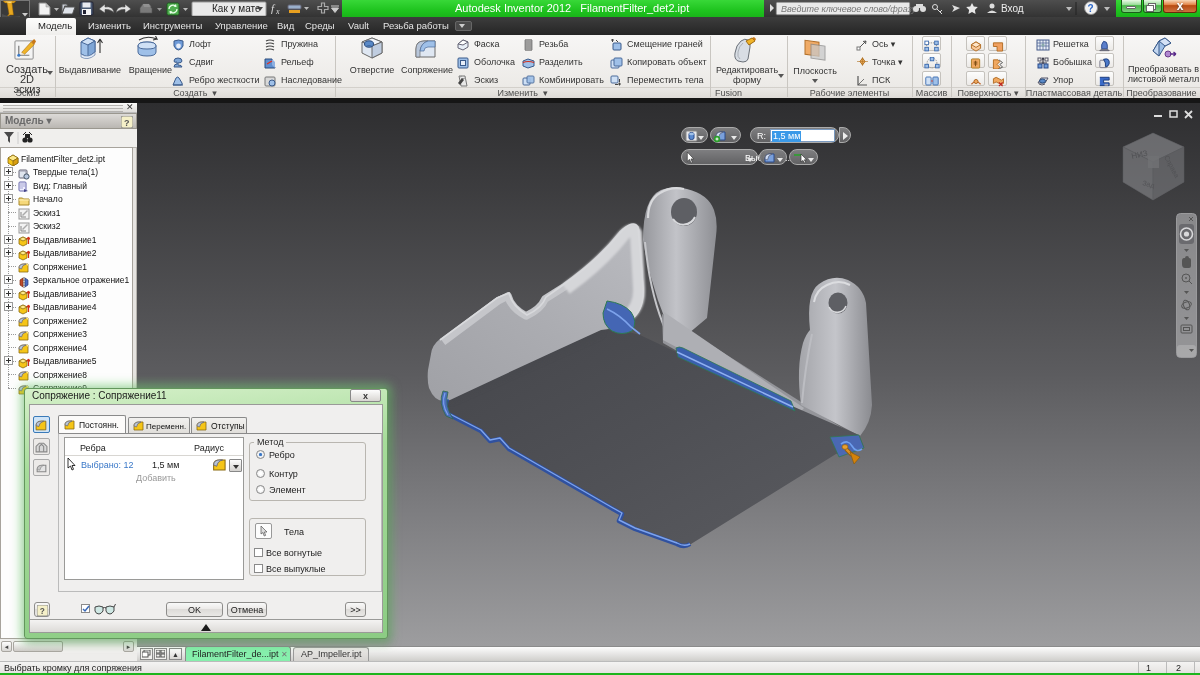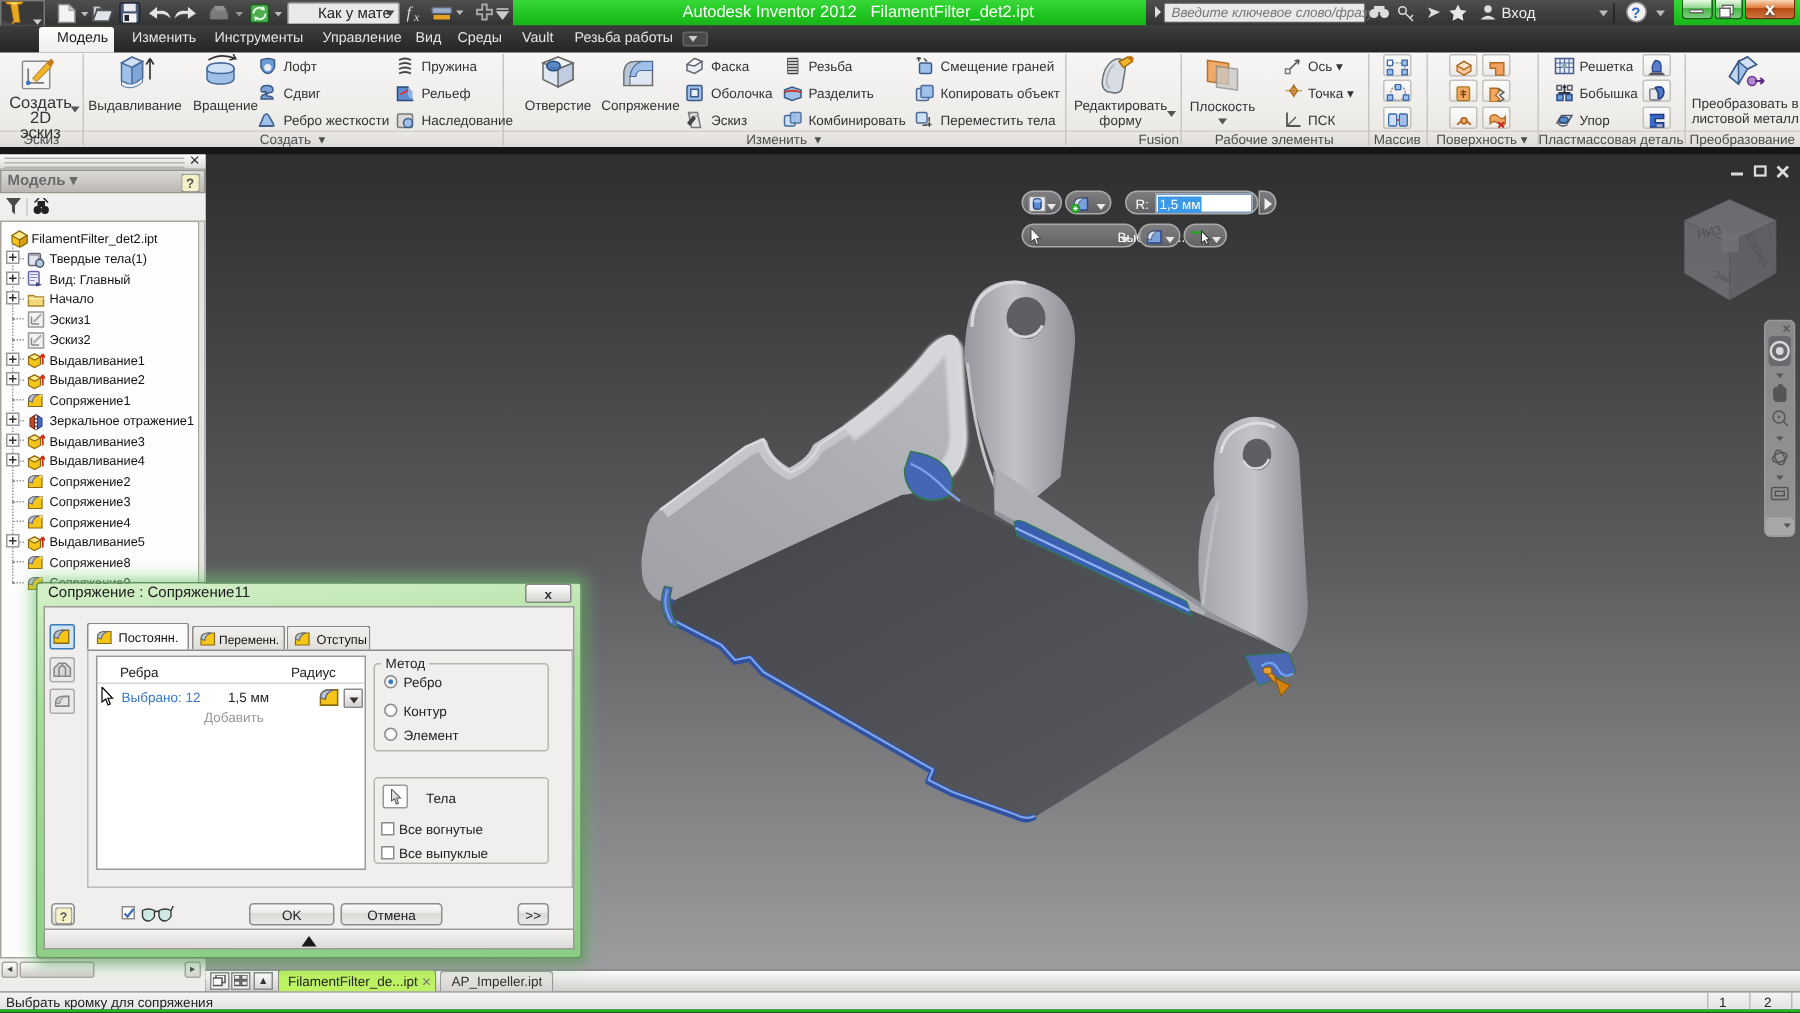--- a/index.html
+++ b/index.html
@@ -145,21 +145,21 @@
 <div class="rtab" style="left:348px;">Vault</div>
 <div class="rtab" style="left:383px;">Резьба работы</div>
 <div class="abs" style="left:455px;top:21px;width:17px;height:10px;background:#4a4a4a;border:1px solid #666;border-radius:2px;"></div>
 <div class="abs" style="left:459px;top:24px;width:0;height:0;border-left:3px solid transparent;border-right:3px solid transparent;border-top:4px solid #ccc;"></div>
 
 <div class="abs" style="left:0;top:35px;width:1200px;height:63px;background:linear-gradient(#f7f6f5,#edebe8 75%,#e8e6e3);"></div>
 <div class="abs" style="left:0;top:87px;width:1200px;height:11px;background:linear-gradient(#eae8e5,#dedbd7);border-top:1px solid #d3d0cb;"></div>
 <div class="plabel" style="left:0px;width:55px;">Эскиз</div>
 <div class="plabel" style="left:55px;width:280px;">Создать&nbsp;&nbsp;▾</div>
 <div class="plabel" style="left:335px;width:375px;">Изменить&nbsp;&nbsp;▾</div>
-<div class="plabel" style="left:734px;width:77px;">Fusion</div>
+<div class="plabel" style="left:690px;width:77px;">Fusion</div>
 <div class="plabel" style="left:787px;width:125px;">Рабочие элементы</div>
 <div class="plabel" style="left:912px;width:39px;">Массив</div>
 <div class="plabel" style="left:951px;width:74px;">Поверхность ▾</div>
 <div class="plabel" style="left:1025px;width:98px;">Пластмассовая деталь</div>
 <div class="plabel" style="left:1123px;width:77px;">Преобразование</div>
 <div class="psep" style="left:55px;"></div>
 <div class="psep" style="left:335px;"></div>
 <div class="psep" style="left:710px;"></div>
 <div class="psep" style="left:787px;"></div>
 <div class="psep" style="left:912px;"></div>
@@ -749,21 +749,21 @@
       <rect x="0" y="2" width="6" height="5" fill="#fff" stroke="#555"></rect>
     </svg>
 <div class="abs" style="left:154px;top:648px;width:13px;height:12px;background:#f2f1ef;border:1px solid #8a8a8a;"></div>
 <svg class="abs" style="left:156px;top:650px;" width="9" height="8" viewBox="0 0 9 8">
       <rect x="0" y="0" width="4" height="3" fill="none" stroke="#555"></rect>
       <rect x="5" y="0" width="4" height="3" fill="none" stroke="#555"></rect>
       <rect x="0" y="4" width="4" height="3" fill="none" stroke="#555"></rect>
       <rect x="5" y="4" width="4" height="3" fill="none" stroke="#555"></rect>
     </svg>
 <div class="abs" style="left:169px;top:648px;width:13px;height:12px;background:linear-gradient(#fdfdfd,#d8d6d3);border:1px solid #8a8a8a;font-size:7px;line-height:11px;text-align:center;color:#333;">▲</div>
-<div class="abs" style="left:185px;top:646px;width:106px;height:15px;background:#bef264;border:1px solid #8a8a8a;border-bottom:none;border-radius:3px 3px 0 0;font-size:9px;line-height:14px;color:#222;padding-left:6px;">FilamentFilter_de...ipt <span style="color:#777;font-size:8px;">✕</span></div>
+<div class="abs" style="left:185px;top:646px;width:106px;height:15px;background:#86efac;border:1px solid #8a8a8a;border-bottom:none;border-radius:3px 3px 0 0;font-size:9px;line-height:14px;color:#222;padding-left:6px;">FilamentFilter_de...ipt <span style="color:#777;font-size:8px;">✕</span></div>
 <div class="abs" style="left:293px;top:647px;width:76px;height:14px;background:linear-gradient(#eceae8,#d5d3d0);border:1px solid #9a9a9a;border-bottom:none;border-radius:3px 3px 0 0;font-size:9px;line-height:13px;color:#333;padding-left:7px;">AP_Impeller.ipt</div>
 
 <div class="abs" style="left:0;top:661px;width:1200px;height:12px;background:linear-gradient(#f4f3f2,#e5e3e1);border-top:1px solid #bbb;font-size:9px;color:#222;">
  <span class="abs" style="left:4px;top:1px;">Выбрать кромку для сопряжения</span>
  <span class="abs" style="left:1146px;top:1px;">1</span>
  <span class="abs" style="left:1176px;top:1px;">2</span>
  <div class="abs" style="left:1138px;top:0;width:1px;height:12px;background:#bbb;"></div>
  <div class="abs" style="left:1166px;top:0;width:1px;height:12px;background:#bbb;"></div>
  <div class="abs" style="left:1194px;top:0;width:1px;height:12px;background:#bbb;"></div>
 </div>
@@ -856,16 +856,16 @@
 <svg class="abs" style="left:82px;top:605px;" width="8" height="8" viewBox="0 0 8 8">
         <path d="M1 4 L3 6 L7 1" stroke="#3a6ab8" stroke-width="1.5" fill="none"></path>
       </svg>
 <svg class="abs" style="left:94px;top:603px;" width="22" height="13" viewBox="0 0 22 13">
 <path d="M1 4 Q5 2 9 4 L9 8 Q7 11 5 11 Q2 11 1 8 Z" fill="#cfe8e4" stroke="#333" stroke-width="0.9"></path>
 <path d="M12 4 Q16 2 20 4 L20 8 Q18 11 16 11 Q13 11 12 8 Z" fill="#cfe8e4" stroke="#333" stroke-width="0.9"></path>
 <path d="M9 5 Q10.5 4 12 5" stroke="#333" fill="none" stroke-width="0.9"></path>
 <path d="M20 4 l1.5 -3" stroke="#333" stroke-width="0.9"></path>
 </svg>
 <div class="btn" style="left:166px;top:602px;width:57px;height:15px;line-height:14px;">OK</div>
-<div class="btn" style="left:227px;top:602px;width:68px;height:15px;line-height:14px;">Отмена</div>
+<div class="btn" style="left:227px;top:602px;width:40px;height:15px;line-height:14px;">Отмена</div>
 <div class="btn" style="left:345px;top:602px;width:21px;height:15px;line-height:14px;">&gt;&gt;</div>
     </div>
 
 </path>
 </body></html>

